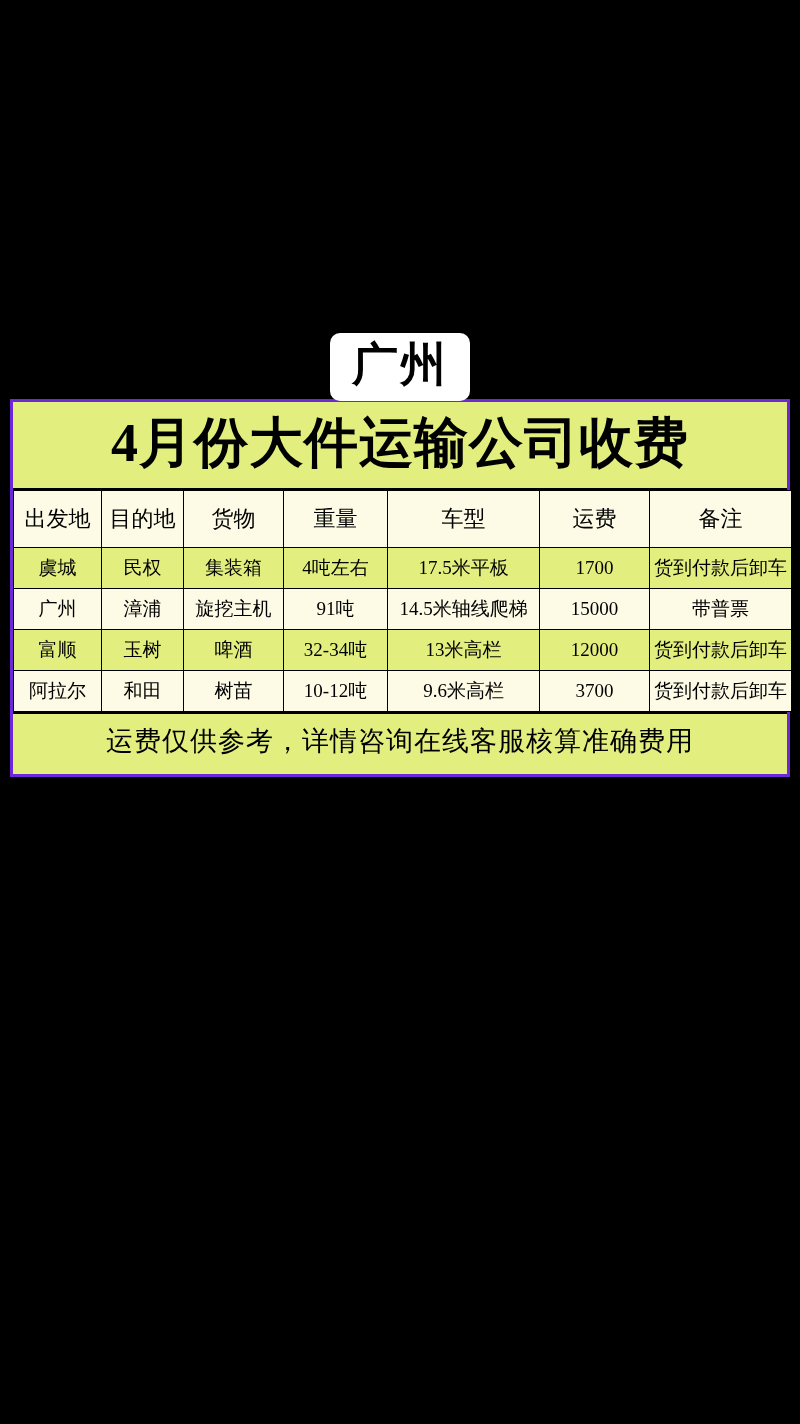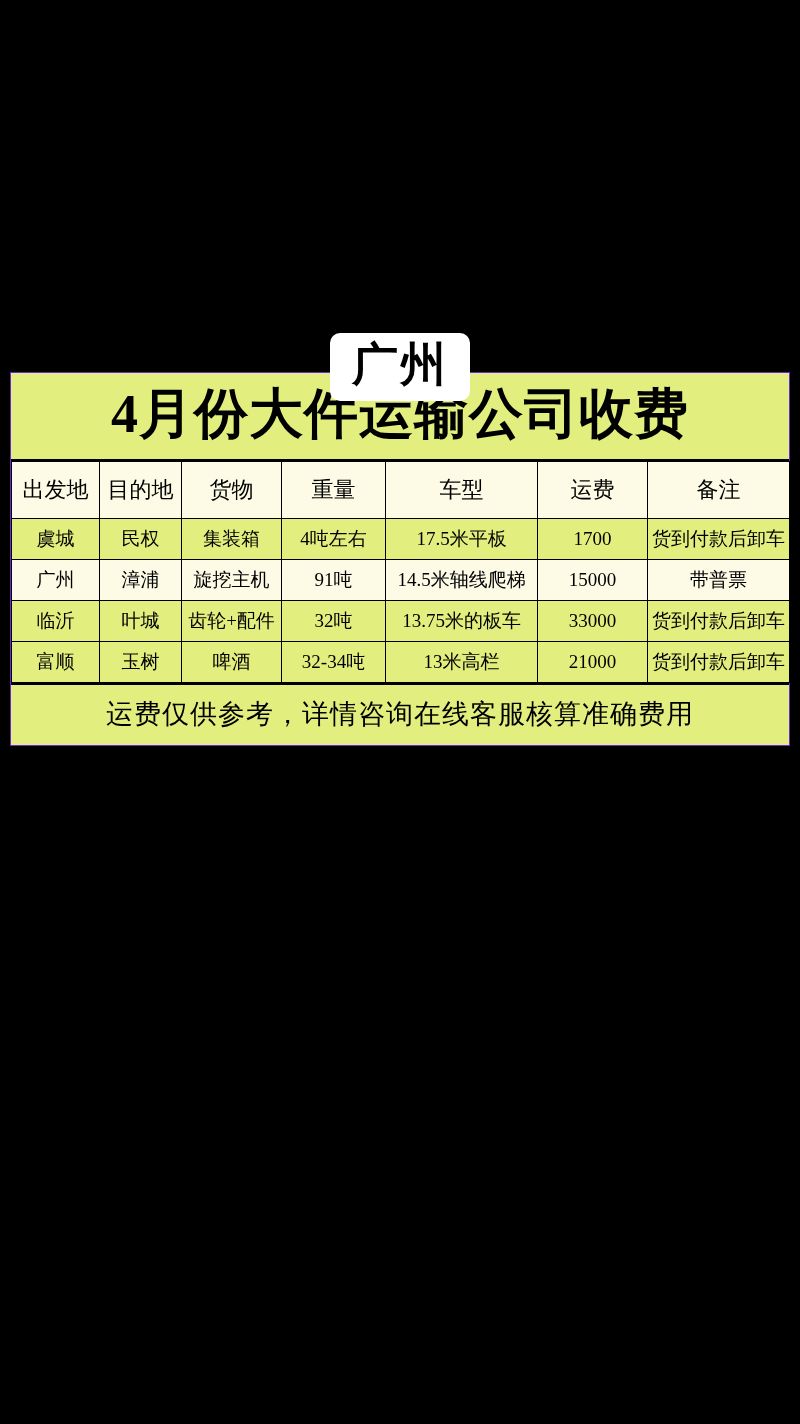--- a/index.html
+++ b/index.html
@@ -43,24 +43,24 @@
     line-height: 52px;
     color: #000000;
     letter-spacing: 2px;
     display: block;
   }
 
   
   .card {
     position: absolute;
     left: 10px;
-    top: 372px;
+    top: 399px;
     width: 780px;
     background: #fca5a5;
-    border: 1px solid #6d28d9;
+    border: 3px solid #6d28d9;
     box-sizing: border-box;
   }
 
   .title-bar {
     border-bottom: 2px solid #000000;
     padding: 10px 0 14px 0;
     text-align: center;
     background: #e2ef7e;
   }
   .title-bar span {
@@ -110,21 +110,21 @@
   col.c5 { width: 110px; }
   col.c6 { width: 142px; }
 
   .footer-note {
     border-top: 2px solid #000000;
     padding: 12px 0 14px 0;
     text-align: center;
     background: #e2ef7e;
   }
   .footer-note span {
-    font-family: Liberation Serif, serif;
+    font-family: Liberation Mono, monospace;
     font-size: 27px;
     line-height: 34px;
     color: #000000;
     letter-spacing: 1px;
   }
 </style>
 </head>
 <body>
 
 <div id="poster">
@@ -173,35 +173,35 @@
         <tr class="row-b">
           <td>广州</td>
           <td>漳浦</td>
           <td>旋挖主机</td>
           <td>91吨</td>
           <td>14.5米轴线爬梯</td>
           <td>15000</td>
           <td>带普票</td>
         </tr>
         <tr class="row-a">
-          <td>临沂</td>
-          <td>叶城</td>
-          <td>齿轮+配件</td>
-          <td>32吨</td>
-          <td>13.75米的板车</td>
-          <td>33000</td>
-          <td>货到付款后卸车</td>
-        </tr>
-        <tr class="row-a">
           <td>富顺</td>
           <td>玉树</td>
           <td>啤酒</td>
           <td>32-34吨</td>
           <td>13米高栏</td>
-          <td>21000</td>
+          <td>12000</td>
+          <td>货到付款后卸车</td>
+        </tr>
+        <tr class="row-b">
+          <td>阿拉尔</td>
+          <td>和田</td>
+          <td>树苗</td>
+          <td>10-12吨</td>
+          <td>9.6米高栏</td>
+          <td>3700</td>
           <td>货到付款后卸车</td>
         </tr>
       </tbody>
     </table>
 
     <div class="footer-note">
       <span>运费仅供参考，详情咨询在线客服核算准确费用</span>
     </div>
 
   </div>

